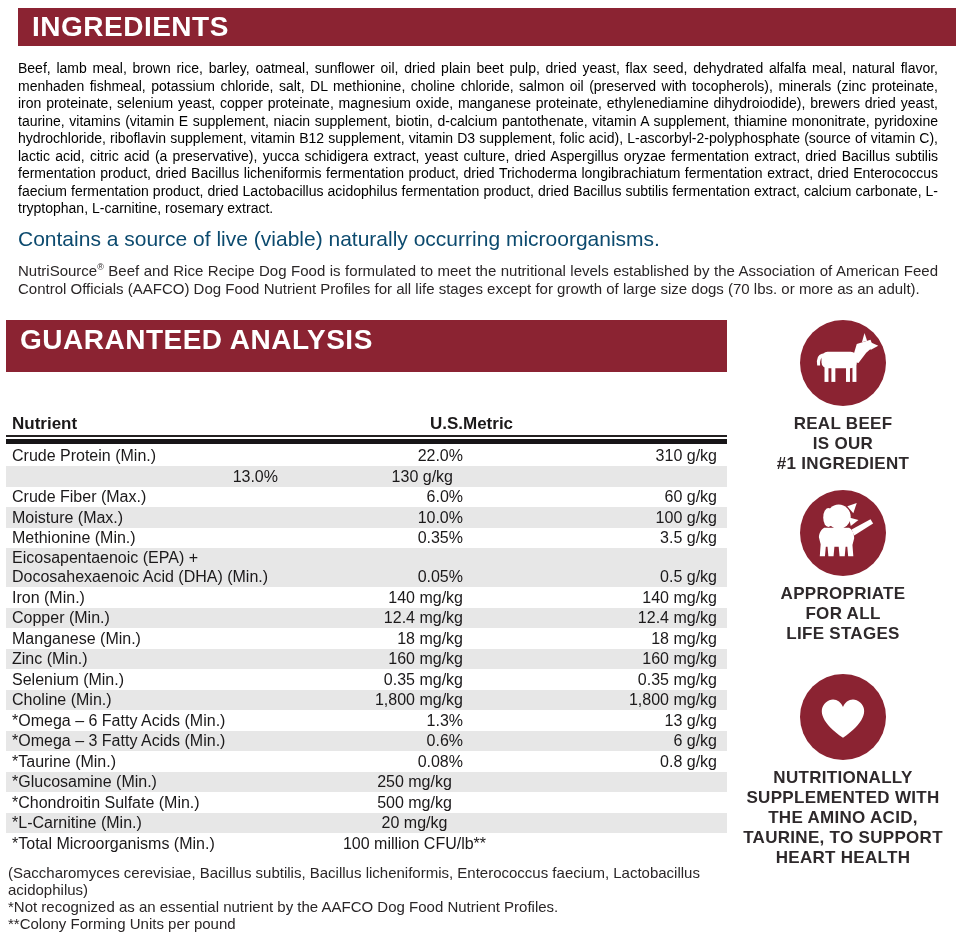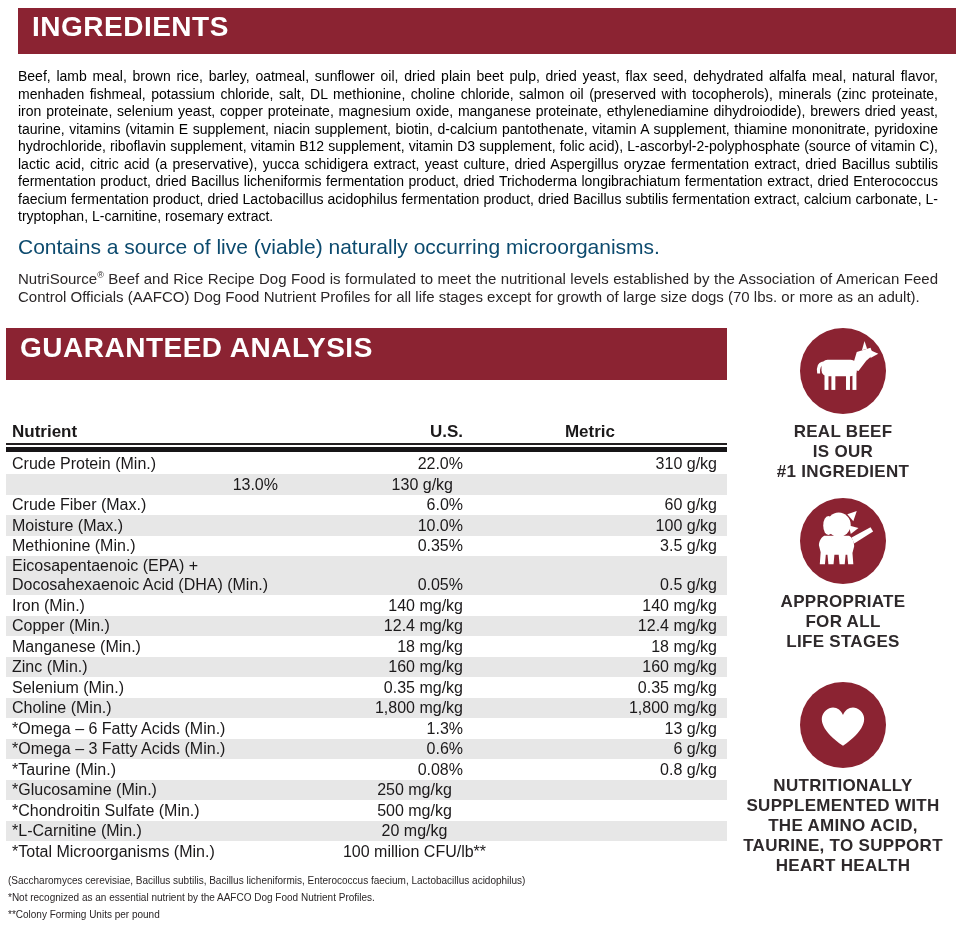--- a/index.html
+++ b/index.html
@@ -7,54 +7,54 @@
     --stripe:#E7E7E7;
     --ink:#231F20;
   }
   *{margin:0;padding:0;box-sizing:border-box;}
   html,body{background:#fff;}
   body{font-family:"Liberation Sans","DejaVu Sans",sans-serif;color:var(--ink);}
   .page{position:relative;width:956px;height:949px;background:#fff;overflow:hidden;padding-top:8px;}
 
   
   .banner{background:var(--maroon);color:#fff;font-weight:700;font-size:28px;
-          letter-spacing:.5px;height:46px;line-height:38px;padding-left:14px;}
+          letter-spacing:.5px;height:38px;line-height:38px;padding-left:14px;}
   .banner-ingredients{margin-left:18px;}
   .banner-ga{width:721px;margin-left:6px;height:52px;line-height:39px;}
 
   
   .ing-body{margin:14px 18px 0 18px;font-size:14px;line-height:17.5px;
             text-align:justify;color:#000000;}
   .contains{margin:12px 18px 0 18px;font-size:21px;line-height:18px;color:#0c4a6e;}
   .aafco{margin:10px 18px 0 18px;font-size:15px;line-height:18px;text-align:justify;color:#2a2627;}
   .reg{font-size:9px;vertical-align:super;}
 
   
   .ga-flex{display:flex;margin-top:22px;}
   .ga-left{width:730px;flex:0 0 730px;}
 
   .ga-table{width:721px;margin-left:6px;margin-top:41px;font-size:16px;color:#1b191a;}
   .ga-head{display:grid;grid-template-columns:272px 185px 264px;
            font-weight:700;font-size:17px;line-height:21px;
            border-bottom:2px solid #231F20;padding-bottom:1px;}
   .ga-head .c1{padding-left:6px;}
   .ga-head .c2{text-align:right;}
-  .ga-head .c3{text-align:center;padding-right:10px;}
+  .ga-head .c3{text-align:left;padding-right:10px;}
   .ga-thick{height:5px;background:#171517;margin-top:2px;margin-bottom:2px;}
 
   .ga-line{display:grid;grid-template-columns:272px 185px 264px;
            min-height:20.5px;align-items:end;line-height:19px;padding-bottom:1px;}
   .ga-line.span-row{grid-template-columns:272px 449px;}
   .ga-line.stripe{background:var(--stripe);}
   .ga-line .nutrient{padding-left:6px;white-space:pre-line;}
   .ga-line .us{text-align:right;}
   .ga-line .metric{text-align:right;padding-right:10px;}
   .ga-line .spanval{text-align:center;padding-right:176px;}
 
-  .footnotes{margin:10px 0 0 8px;font-size:10px;line-height:17px;color:#2a2627;width:710px;}
+  .footnotes{margin:10px 0 0 8px;font-size:15px;line-height:17px;color:#2a2627;width:710px;}
 
   
   .badges{flex:1;display:flex;flex-direction:column;align-items:center;padding-top:0;}
   .badge{display:flex;flex-direction:column;align-items:center;width:226px;}
   .badge + .badge{margin-top:16px;}
   .badge.b3{margin-top:30px;}
   .badge svg{width:86px;height:86px;display:block;}
   .badge-caption{margin-top:8px;text-align:center;font-weight:700;font-size:17px;
                  line-height:20px;letter-spacing:.3px;color:#2e292b;white-space:pre-line;}
 </style>

